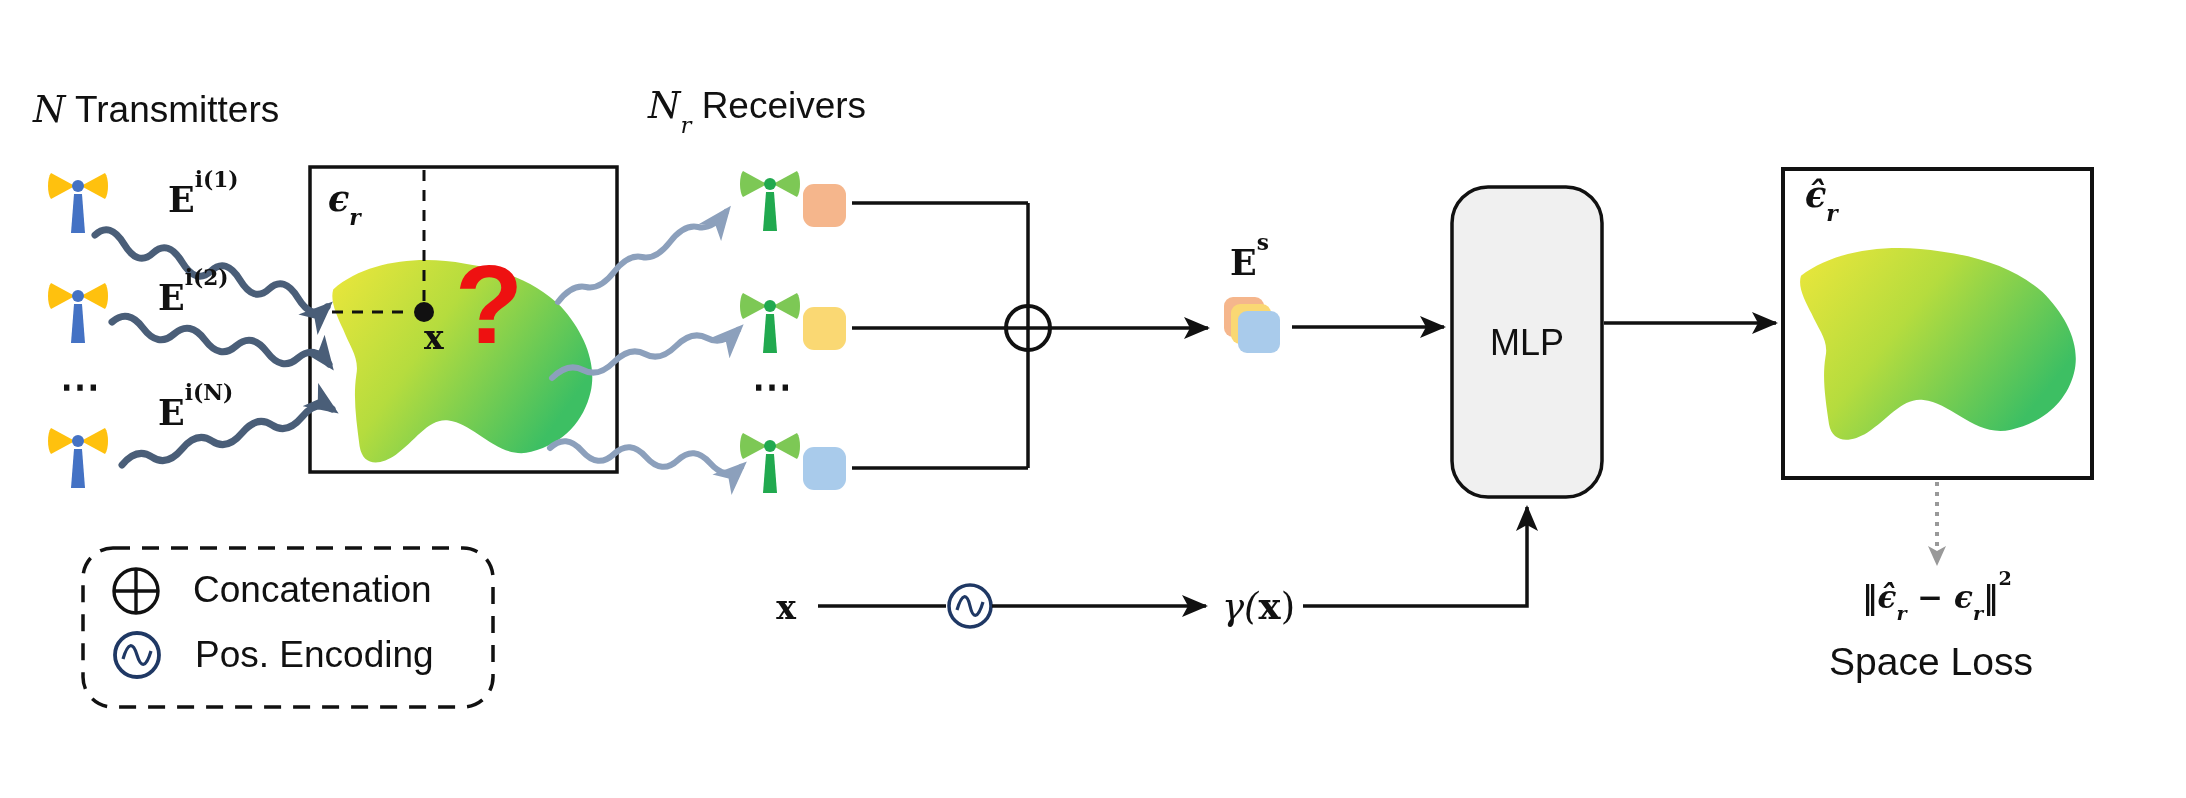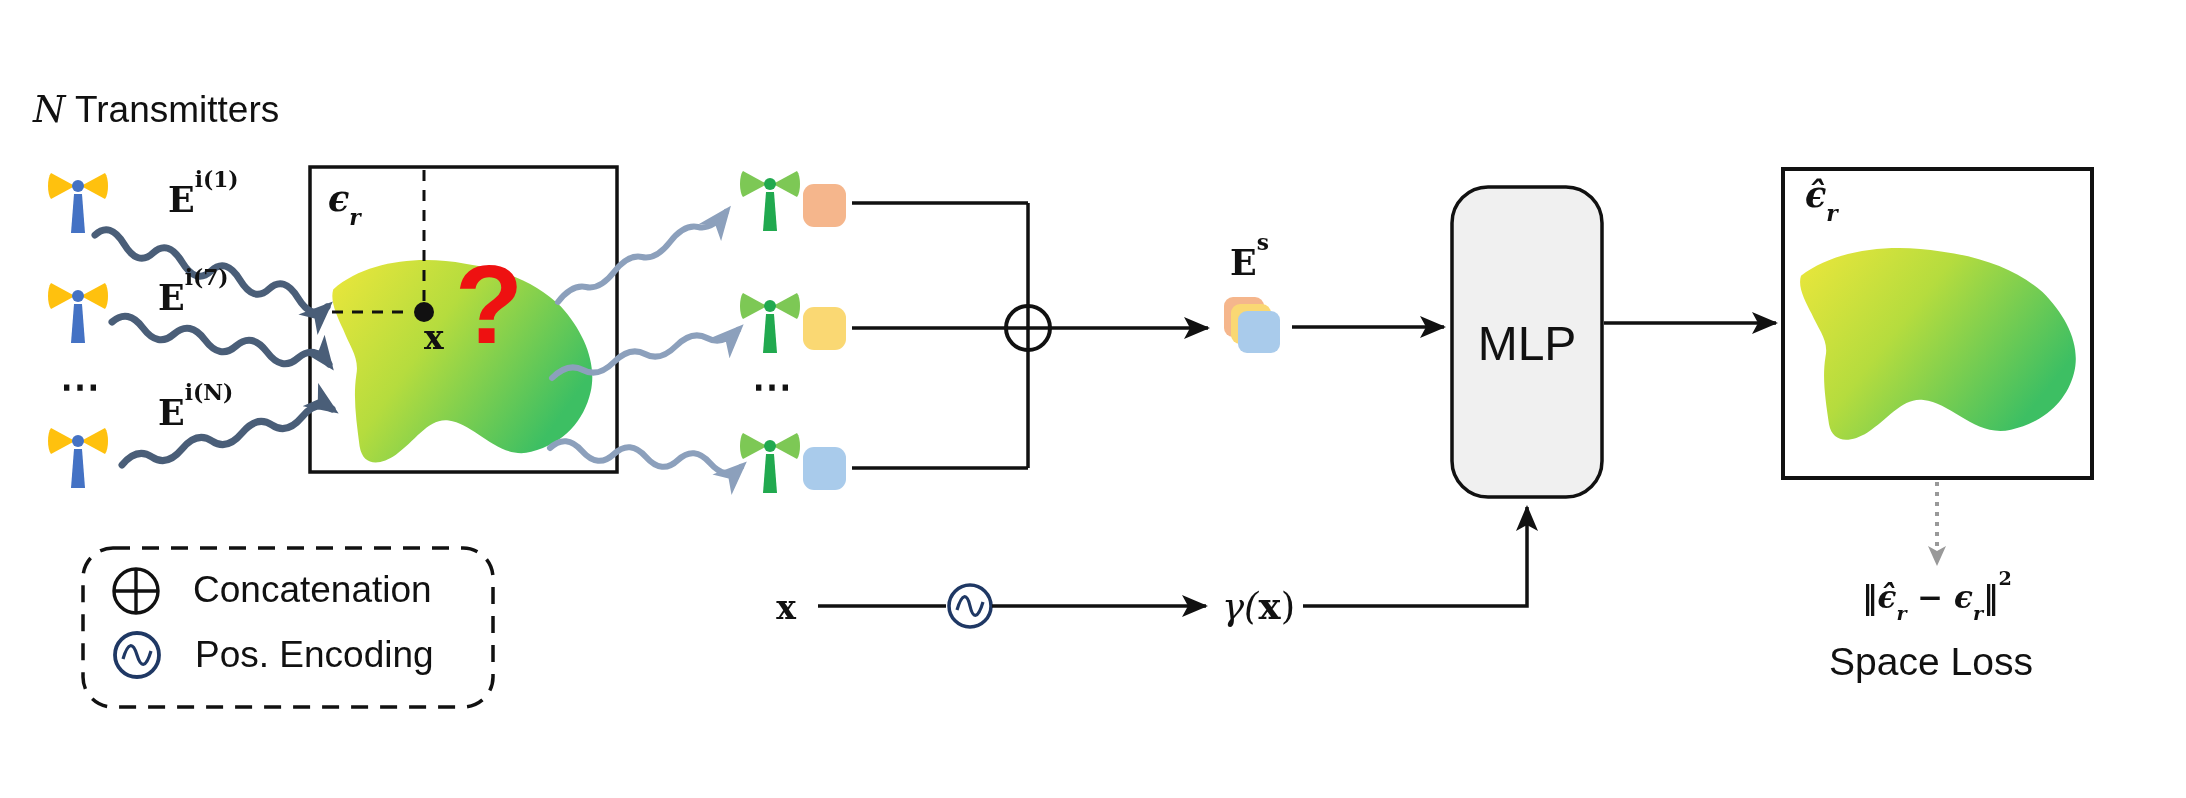--- a/index.html
+++ b/index.html
@@ -12,21 +12,21 @@
   .sans{font-family:"Liberation Sans",sans-serif;}
   .serif{font-family:"DejaVu Serif",serif;}
   .mit{font-family:"DejaVu Serif",serif;font-style:italic;}
   .mbf{font-family:"DejaVu Serif",serif;font-weight:bold;}
   sup.m{position:relative;top:-0.55em;font-size:0.62em;font-style:normal;text-align:center;}
   sub.m{position:relative;top:0.28em;font-size:0.62em;}
   .title{font-size:37px;}
   .wavelbl{font-size:35px;}
   .dots{font-size:40px;font-weight:bold;font-family:"DejaVu Serif",serif;}
   .qmark{font-size:112px;font-weight:bold;line-height:1;}
-  .mlp-label{font-size:48px;}
+  .mlp-label{font-size:36px;}
   .caption{font-size:39px;}
   .legend-label{font-size:37px;}
   .loss-f{font-size:31px;font-family:"DejaVu Serif",serif;font-weight:bold;font-style:italic;}
   .loss-f .up{font-style:normal;font-weight:bold;}
 </style>
 </head>
 <body>
 
 <div id="canvas">
 
@@ -125,26 +125,30 @@
   <path d="M 114 591 H 158 M 136 569 V 613" stroke="#111" stroke-width="3.4" fill="none"></path>
   <circle cx="137" cy="655" r="22" fill="#fff" stroke-width="3.8" stroke="#1f3864"></circle>
   <path d="M 123 659 C 128 642, 133 642, 137 655 C 141 668, 146 668, 151 651" fill="none" stroke-width="3.2" stroke="#1f3864"></path>
 </svg>
 
 <div class="lbl title" style="left:33px;top:88px">
   <span class="mit">N</span>
   <span class="sans">Transmitters</span>
 </div>
 
+<div class="lbl title" style="left:648px;top:84px">
+  <span class="mit">N</span><sub class="m mit">r</sub>
+  <span class="sans">Receivers</span>
+</div>
 
 <div class="lbl wavelbl mbf" style="left:168px;top:179px">
   <span>E</span><sup class="m serif">i(1)</sup>
 </div>
 <div class="lbl wavelbl mbf" style="left:158px;top:277px">
-  <span>E</span><sup class="m serif">i(7)</sup>
+  <span>E</span><sup class="m serif">i(2)</sup>
 </div>
 <div class="lbl wavelbl mbf" style="left:158px;top:392px">
   <span>E</span><sup class="m serif">i(N)</sup>
 </div>
 
 <div class="lbl dots center" style="left:80px;top:385px">⋯</div>
 <div class="lbl dots center" style="left:772px;top:385px">⋯</div>
 
 <div class="lbl wavelbl mbf" style="left:328px;top:178px;font-style:italic">
   <span>ϵ</span><sub class="m mit">r</sub>

